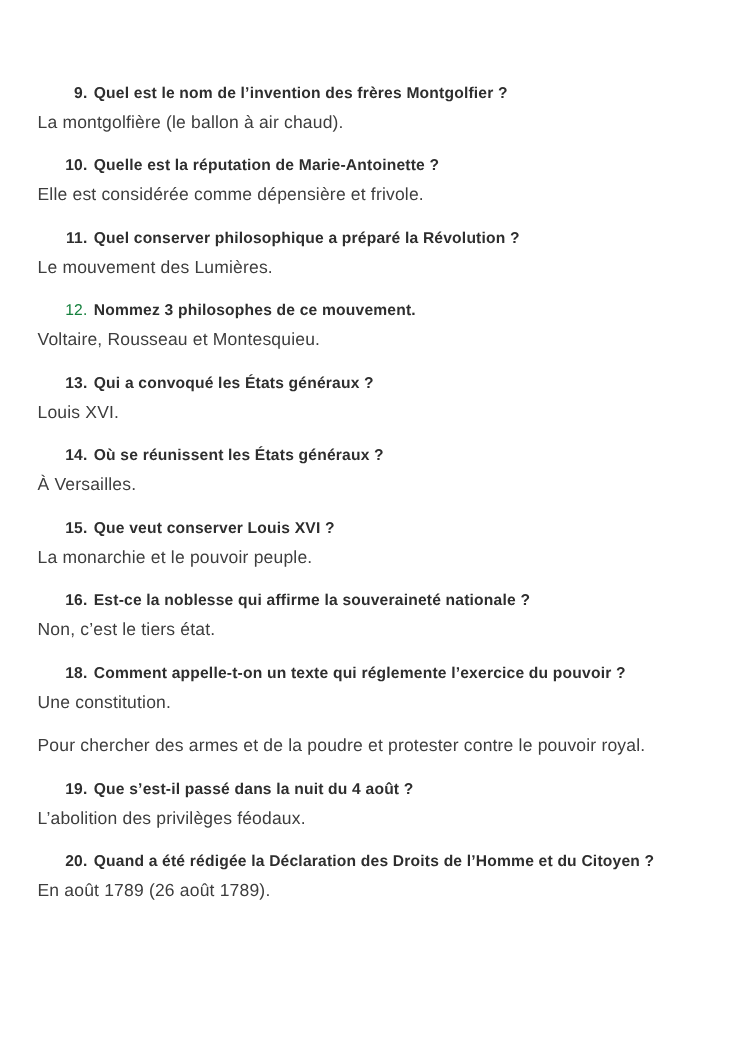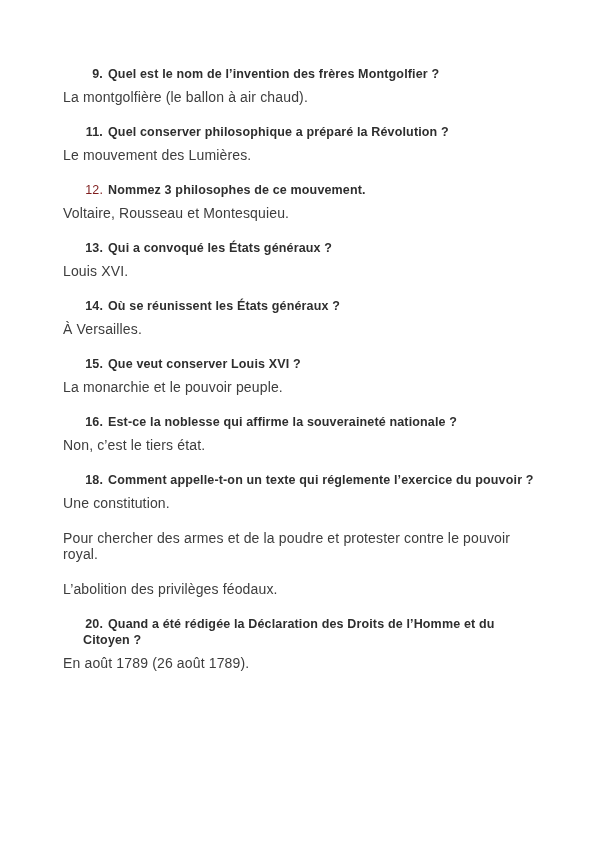--- a/index.html
+++ b/index.html
@@ -9,21 +9,21 @@
     height: 848px;
     background: #ffffff;
     font-family: "Liberation Sans", sans-serif;
     overflow: hidden;
   }
 
   .page {
     width: 600px;
     height: 768px;
     background: #ffffff;
-    padding: 66px 66px 40px 63px;
+    padding: 66px 66px 40px 30px;
   }
 
   .qa-block {
     margin-bottom: 19px;
   }
 
   .question {
     padding-left: 20px;
     margin-bottom: 7px;
     font-size: 12.5px;
@@ -35,41 +35,45 @@
 
   .qnum {
     display: inline-block;
     min-width: 20px;
     margin-right: 5px;
     text-align: right;
   }
 
   .qnum.num-regular {
     font-weight: 400;
-    color: #7f1d1d;
+    color: #15803d;
   }
 
   .answer {
     font-size: 14px;
     line-height: 16px;
     font-weight: 400;
     color: #3d3d3d;
     letter-spacing: 0.15px;
   }
 </style>
 </head>
 <body>
 
 <div class="page">
 
   <div class="qa-block">
     <p class="question"><span class="qnum">9.</span><span>Quel est le nom de l’invention des frères Montgolfier ?</span></p>
     <p class="answer">La montgolfière (le ballon à air chaud).</p>
   </div>
 
+  <div class="qa-block">
+    <p class="question"><span class="qnum">10.</span><span>Quelle est la réputation de Marie-Antoinette ?</span></p>
+    <p class="answer">Elle est considérée comme dépensière et frivole.</p>
+  </div>
 
   <div class="qa-block">
     <p class="question"><span class="qnum">11.</span><span>Quel conserver philosophique a préparé la Révolution ?</span></p>
     <p class="answer">Le mouvement des Lumières.</p>
   </div>
 
   <div class="qa-block">
     <p class="question"><span class="qnum num-regular">12.</span><span>Nommez 3 philosophes de ce mouvement.</span></p>
     <p class="answer">Voltaire, Rousseau et Montesquieu.</p>
   </div>
@@ -97,20 +101,21 @@
   <div class="qa-block">
     <p class="question"><span class="qnum">18.</span><span>Comment appelle-t-on un texte qui réglemente l’exercice du pouvoir ?</span></p>
     <p class="answer">Une constitution.</p>
   </div>
 
   <div class="qa-block">
     <p class="answer">Pour chercher des armes et de la poudre et protester contre le pouvoir royal.</p>
   </div>
 
   <div class="qa-block">
+    <p class="question"><span class="qnum">19.</span><span>Que s’est-il passé dans la nuit du 4 août ?</span></p>
     <p class="answer">L’abolition des privilèges féodaux.</p>
   </div>
 
   <div class="qa-block">
     <p class="question"><span class="qnum">20.</span><span>Quand a été rédigée la Déclaration des Droits de l’Homme et du Citoyen ?</span></p>
     <p class="answer">En août 1789 (26 août 1789).</p>
   </div>
 
 </div>
 

